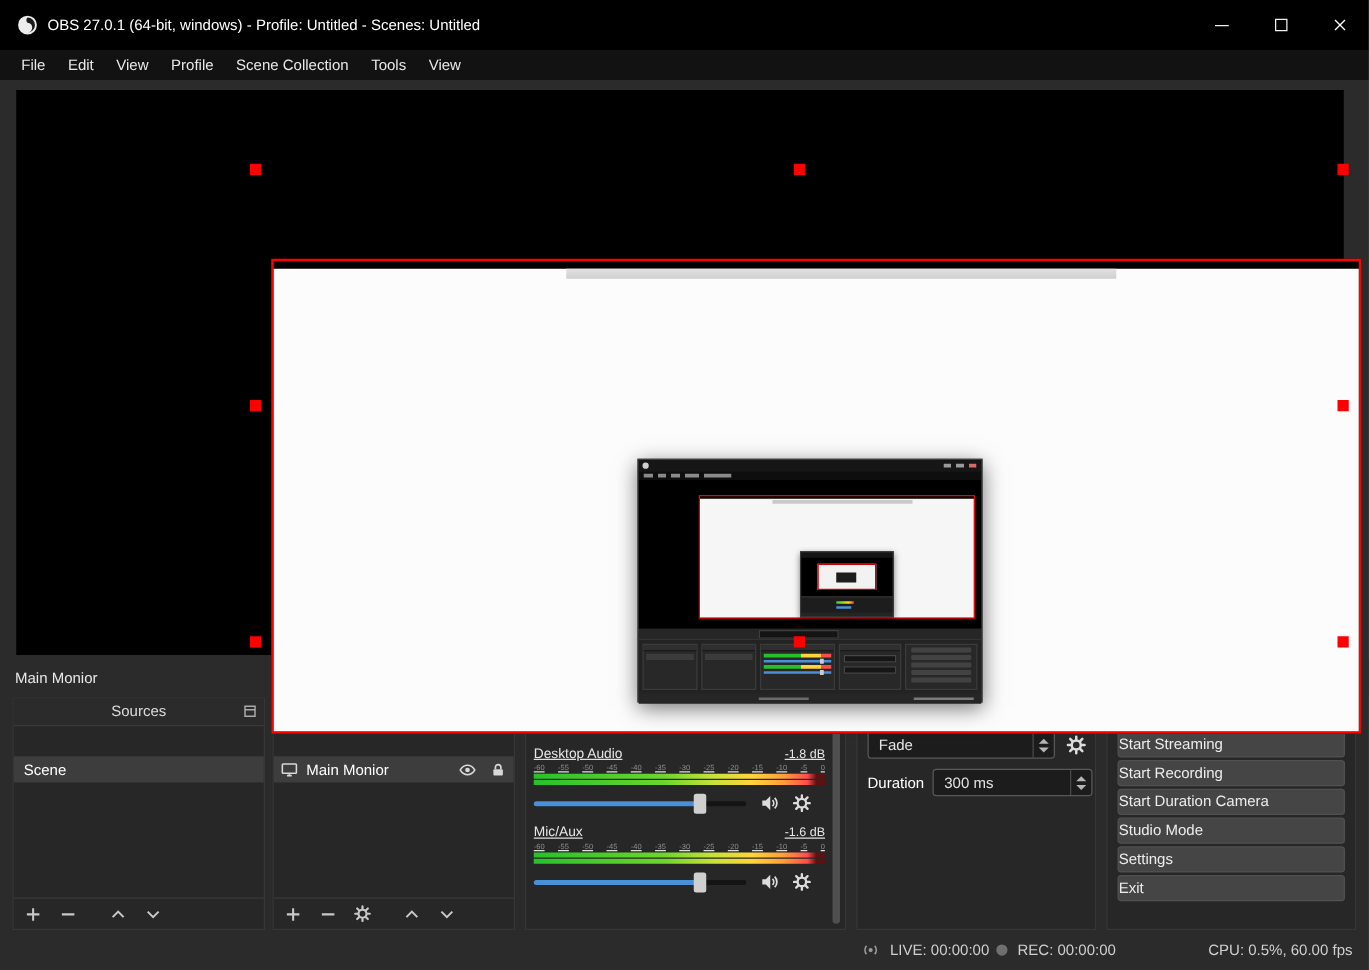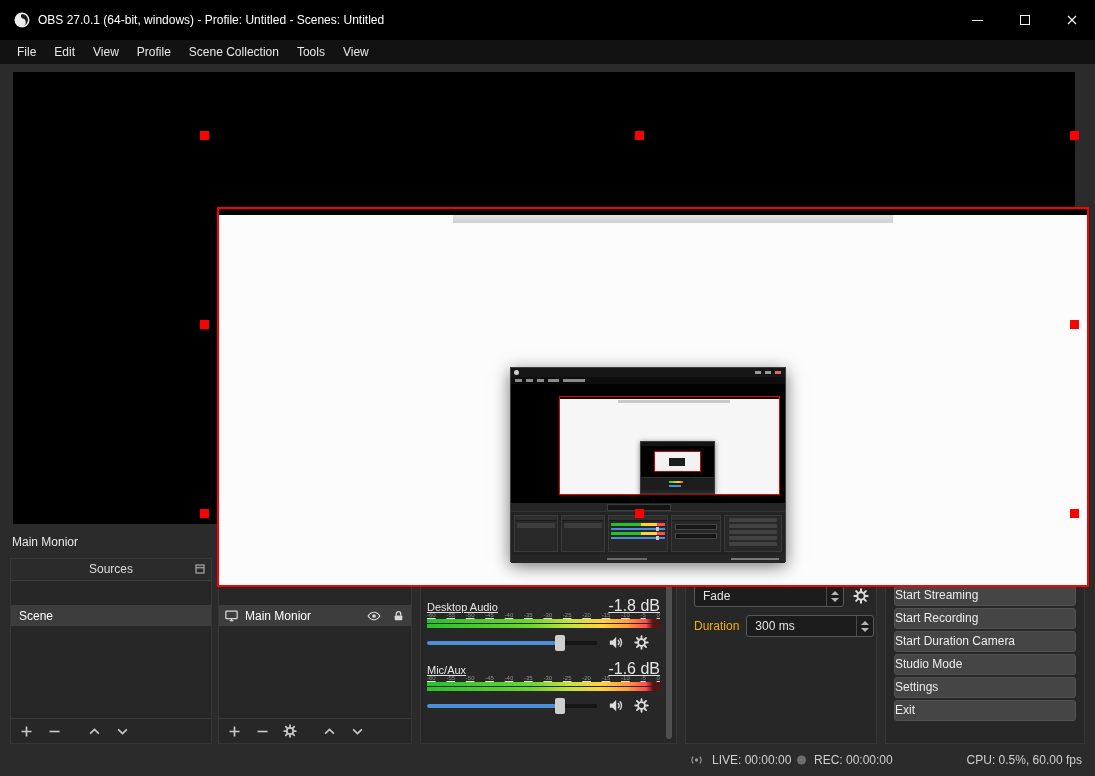--- a/index.html
+++ b/index.html
@@ -98,35 +98,35 @@
   .tgap{ width:12px; }
   .list-row{ position:relative; height:21px; display:flex; align-items:center; background:#3d3d3d; color:#fff;margin-top:24px; }
   .row-ico{ margin:0 6px 0 5px; color:#d8d8d8; display:flex; }
   .row-right{ position:absolute; right:6px; display:flex; gap:10px; color:#d8d8d8; }
 
   
   .mix-content{ position:absolute; left:6px; top:38px; right:16px;text-decoration:underline; }
   .chan{ margin-bottom:9px; }
   .chan-head{ display:flex; justify-content:space-between; align-items:baseline; height:14px; }
   .chan-name{ font-size:11px; color:#e6e6e6; }
-  .db{ font-size:16px; color:#e6e6e6; }
+  .db{ font-size:10px; color:#e6e6e6; }
   .ticks{ display:flex; justify-content:space-between; font-size:6px; color:#8f8f8f; height:8px; line-height:8px; }
   .mbar{ height:4px; margin-bottom:1px;
     background:linear-gradient(90deg,#26c12a 0,#6ed52c 45%,#c9e23a 62%,#ffd43a 75%,#ff9c3a 86%,#ff4b4b 94%,#5b1212 97%,#5b1212 100%); }
   .srow{ display:flex; align-items:center; gap:10px; margin-top:6px; }
   .track{ position:relative; width:170px; height:4px; background:#141414; border-radius:2px; }
   .tfill{ position:absolute; left:0; top:0; bottom:0; width:78%; background:#4a90d9; border-radius:2px; }
   .thumb{ position:absolute; top:-6px; left:calc(78% - 5px); width:10px; height:16px; background:#cfcfcf; border-radius:2px; }
   .vscroll{ position:absolute; right:4px; top:26px; width:6px; height:154px; background:#4f4f4f; border-radius:3px; }
 
   
   .trans-row1{ position:absolute; left:8px; top:26px; display:flex; align-items:center; gap:9px; }
   .trans-combo{ width:150px; }
   .trans-row2{ position:absolute; left:8px; top:56px; display:flex; align-items:center; gap:7px; }
-  .dur-lbl{ color:#eab308;text-align:center; }
+  .dur-lbl{ color:#ffffff;text-align:center; }
   .spinbox{ width:128px; }
 
   
   .ctl-list{ position:absolute; left:8px; right:8px; top:26px; }
   .ctl-btn{ display:block; width:100%; height:21px; margin-bottom:2px; background:#454545; border:1px solid #515151;
             border-radius:3px; color:#ececec; font:12px "Liberation Sans",sans-serif; text-align:left; line-height:19px; }
 
   
   .statusbar{ position:absolute; left:0; top:744px; right:0; height:32px; }
   .statusbar > *{ position:absolute; top:50%; transform:translateY(-50%); color:#cfcfcf; }

